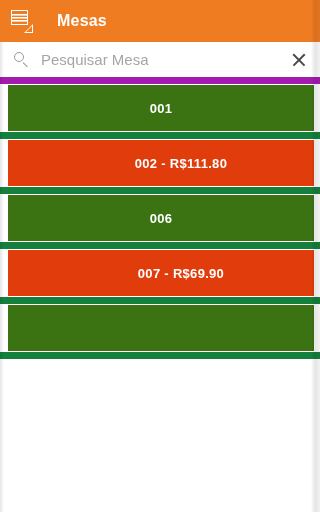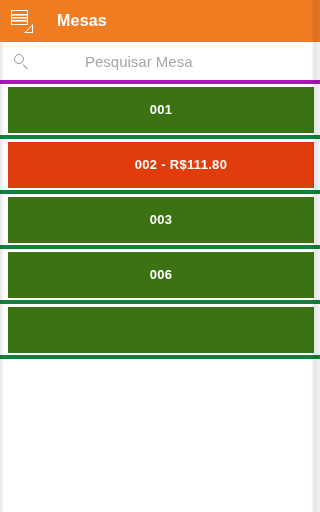--- a/index.html
+++ b/index.html
@@ -70,24 +70,23 @@
   }
 
   
   .searchbar {
     flex: 0 0 42px;
     height: 42px;
     background: #ffffff;
     display: flex;
     align-items: center;
     padding: 0 12px 0 14px;
-    border-bottom: 4px solid #a21caf;
+    border-bottom: 7px solid #a21caf;
     position: relative;
     z-index: 4;
-    gap: 44px;
   }
   .search-icon {
     width: 15px; height: 15px;
     position: relative;
     flex: 0 0 15px;
     margin-right: 12px;
   }
   .search-icon .glass {
     position: absolute;
     left: 0; top: 0;
@@ -133,21 +132,21 @@
   
   .list {
     flex: 1 1 auto;
     background: #ffffff;
     overflow: hidden;
     position: relative;
   }
   .row {
     height: 55px;
     background: #ffffff;
-    border-bottom: 4px solid #15803d;
+    border-bottom: 7px solid #15803d;
     padding: 4px 6px 4px 8px;
     display: flex;
     align-items: center;
     cursor: pointer;
   }
   .bar {
     flex: 1 1 auto;
     height: 46px;
     display: flex;
     align-items: center;
@@ -205,24 +204,24 @@
   </div>
 
   <div class="list" id="table-list">
       <div class="row">
         <div class="bar free">001</div>
       </div>
       <div class="row">
         <div class="bar occupied">002 - R$111.80</div>
       </div>
       <div class="row">
-        <div class="bar free">003</div>
-      </div>
-      <div class="row">
         <div class="bar free">006</div>
+      </div>
+      <div class="row">
+        <div class="bar occupied">007 - R$69.90</div>
       </div>
       <div class="row">
         <div class="bar free"></div>
       </div>
     </div>
 
   <div class="edge-left"></div>
   <div class="edge-right"></div>
 </div>
 

